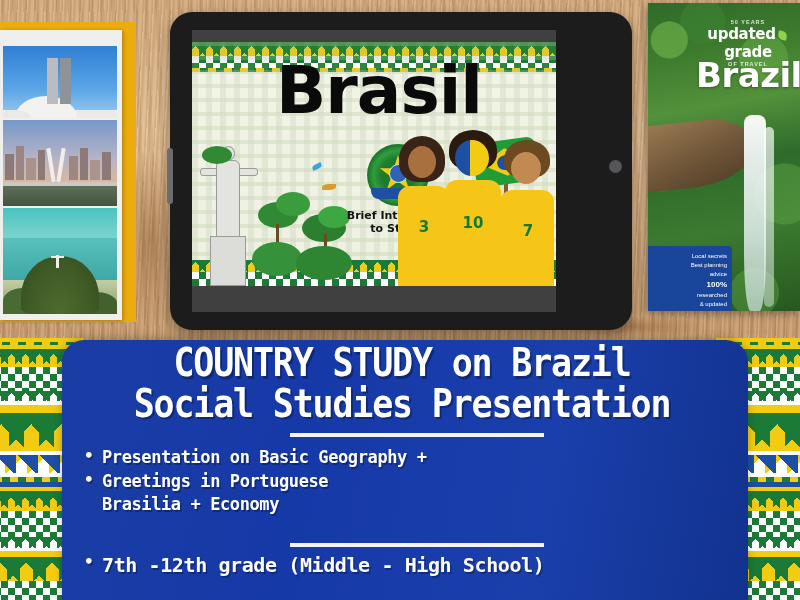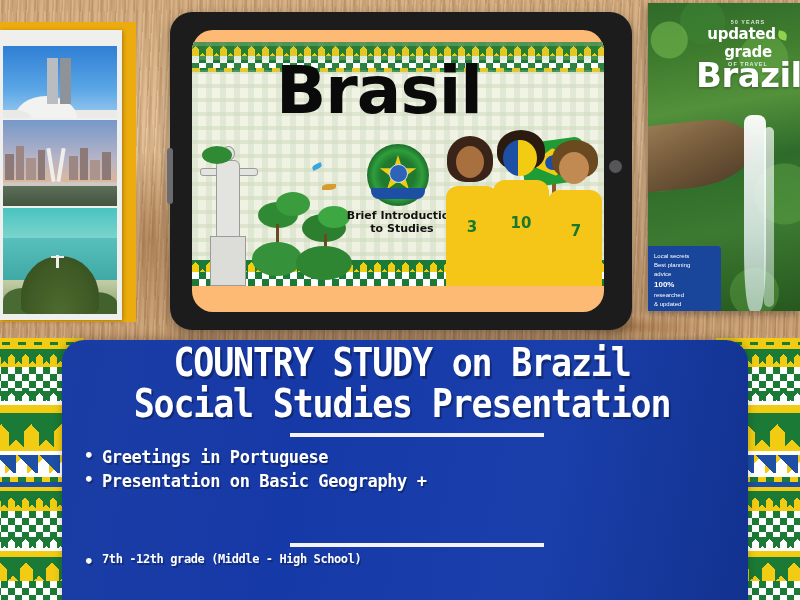--- a/index.html
+++ b/index.html
@@ -89,22 +89,22 @@
   }
   .tablet-btn {
     position: absolute; left: -3px; top: 136px; width: 6px; height: 56px;
     background: #6c6c70; border-radius: 3px;
   }
   .tablet-cam {
     position: absolute; right: 10px; top: 148px; width: 13px; height: 13px;
     background: #55555a; border-radius: 50%;
   }
   .screen {
-    position: absolute; left: 22px; top: 18px; width: 412px; height: 282px;
-    background: #fdba74; overflow: hidden; border-radius: 21px;
+    position: absolute; left: 22px; top: 18px; width: 364px; height: 282px;
+    background: #404040; overflow: hidden;
   }
   .slide { position: absolute; left: 0; top: 12px; width: 100%; height: 244px; overflow: hidden;
            background: linear-gradient(180deg,#f2f4e6,#eef1e2); }
 
   
   .band { position: absolute; left: 0; width: 100%; }
   .band-tri {
     background-image:
       linear-gradient(45deg, transparent 50%, #1b7a36 50%),
       linear-gradient(-45deg, transparent 50%, #1b7a36 50%);
@@ -219,22 +219,22 @@
              letter-spacing:-0.3px; }
   .lp-leaf { display:inline-block; width:9px; height:9px; background:#8dd24a;
              border-radius:0 60% 0 60%; transform:rotate(12deg); vertical-align:-1px; margin:0 2px; }
   .book-title {
     position:absolute; left:48px; top:52px;
     font-size:34px; font-weight:700; color:#fff; letter-spacing:-0.5px;
     font-family:"DejaVu Sans", sans-serif; white-space:nowrap;
     text-shadow: 0 1px 3px rgba(0,0,0,0.35);
   }
   .book-badge {
-    position:absolute; left:0; top:243px; width:73px; padding:6px 5px 7px 6px;
-    background:#19459a; color:#fff; font-size:6px; line-height:1.5; text-align:left;
+    position:absolute; left:0; top:243px; width:84px; padding:6px 5px 7px 6px;
+    background:#19459a; color:#fff; font-size:6px; line-height:1.5; text-align:right;
     border-radius:0 4px 4px 0;
   }
   .bb-100 { font-size:8px; font-weight:700; }
 
   
   .tribal {
     position:absolute; top:338px; height:262px; width:84px; overflow:hidden;
   }
   .tribal-left { left:0; }
   .tribal-right { right:0; }
@@ -269,21 +269,21 @@
     font-weight:700; font-size:17px; line-height:1.33;
     text-shadow: 1.5px 1.5px 0 rgba(0,0,0,0.28);
     letter-spacing:-0.4px;
   }
   .bullets li { list-style:none; position:relative; padding-left:22px; margin-bottom:1px; }
   .bullets li::before {
     content:"•"; position:absolute; left:4px; top:-1px; font-size:16px;
   }
   .bullets li.cont { padding-left:22px; }
   .bullets li.cont::before { content:""; }
-  .small { font-size:12px; }
+  .small { font-size:20px; }
 </style>
 </head>
 <body>
 
 <div id="stage">
 
   <div class="wood">
     <div class="wood-knot" style="left:300px;top:340px;width:180px;height:26px;"></div>
     <div class="wood-knot" style="left:560px;top:316px;width:150px;height:22px;"></div>
     <div class="wood-knot" style="left:120px;top:150px;width:60px;height:180px;"></div>
@@ -513,22 +513,23 @@
 
   <div class="panel">
     <div class="panel-title">
       <span class="t1">COUNTRY STUDY on Brazil</span>
       <span class="t2">Social Studies Presentation</span>
     </div>
 
     <div class="rule rule-1"></div>
 
     <ul class="bullets">
+      <li><span>Presentation on Basic Geography +</span></li>
       <li><span>Greetings in Portuguese</span></li>
-      <li><span>Presentation on Basic Geography +</span></li>
+      <li class="cont"><span>Brasilia + Economy</span></li>
     </ul>
 
     <div class="rule rule-2"></div>
 
     <ul class="bullets small" style="top:212px;">
       <li><span>7th -12th grade (Middle - High School)</span></li>
     </ul>
   </div>
 
 </div>

